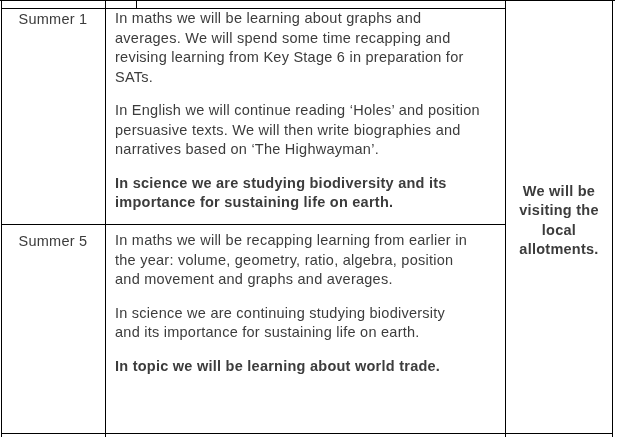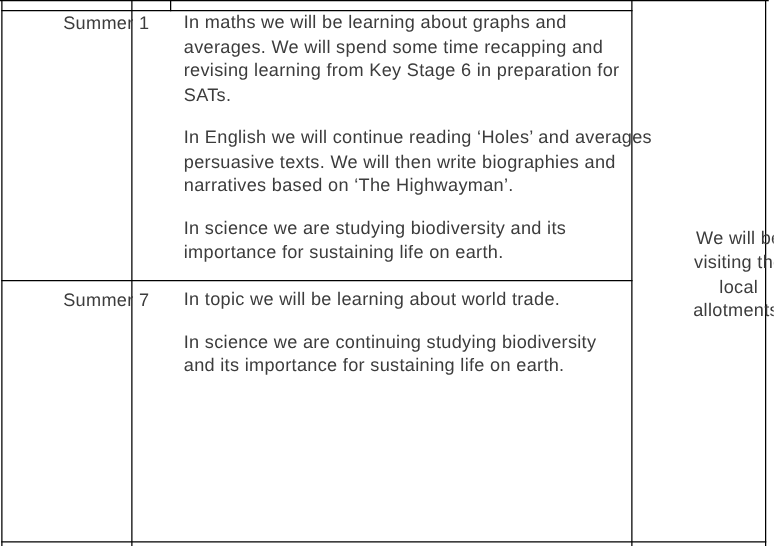--- a/index.html
+++ b/index.html
@@ -19,27 +19,26 @@
     background: #000000;
   }
   .vline { width: 1px; }
   .hline { height: 1px; }
   .cell-text {
     position: absolute;
     color: #3c3c3c;
     font-size: 14.5px;
     line-height: 19.5px;
     letter-spacing: 0.25px;
-    padding-left: 32px;
   }
   .para {
     margin: 0 0 14px 0;
     white-space: pre;
   }
-  .para:last-child { margin-bottom: 0; }
+  .para:last-child { margin-bottom: 0; font-weight: bold; }
   .term-label {
     left: 1px;
     width: 104px;
     text-align: center;
   }
   .details {
     left: 115px;
     width: 392px;
   }
   .side-note {
@@ -66,39 +65,42 @@
 <div class="line vline" style="left:1px; top:0; height:437px;"></div>
 <div class="line vline" style="left:105px; top:0; height:437px;"></div>
 <div class="line vline" style="left:136px; top:0; height:9px;"></div>
 <div class="line vline" style="left:505px; top:0; height:437px;"></div>
 <div class="line vline" style="left:612px; top:0; height:437px;"></div>
 
 <div class="cell-text term-label" style="top:10px;">
   <span>Summer 1</span>
 </div>
 <div class="cell-text term-label" style="top:232px;">
-  <span>Summer 7</span>
+  <span>Summer 5</span>
 </div>
 
 <div class="cell-text details" style="top:9px;">
   <p class="para">In maths we will be learning about graphs and
 averages. We will spend some time recapping and
 revising learning from Key Stage 6 in preparation for
 SATs.</p>
-  <p class="para">In English we will continue reading ‘Holes’ and averages
+  <p class="para">In English we will continue reading ‘Holes’ and position
 persuasive texts. We will then write biographies and
 narratives based on ‘The Highwayman’.</p>
   <p class="para">In science we are studying biodiversity and its
 importance for sustaining life on earth.</p>
 </div>
 
 <div class="cell-text details" style="top:231px;">
-  <p class="para">In topic we will be learning about world trade.</p>
+  <p class="para">In maths we will be recapping learning from earlier in
+the year: volume, geometry, ratio, algebra, position
+and movement and graphs and averages.</p>
   <p class="para">In science we are continuing studying biodiversity
 and its importance for sustaining life on earth.</p>
+  <p class="para">In topic we will be learning about world trade.</p>
 </div>
 
 <div class="cell-text side-note">
   <p class="para">We will be
 visiting the
 local
 allotments.</p>
 </div>
 
 </body></html>

